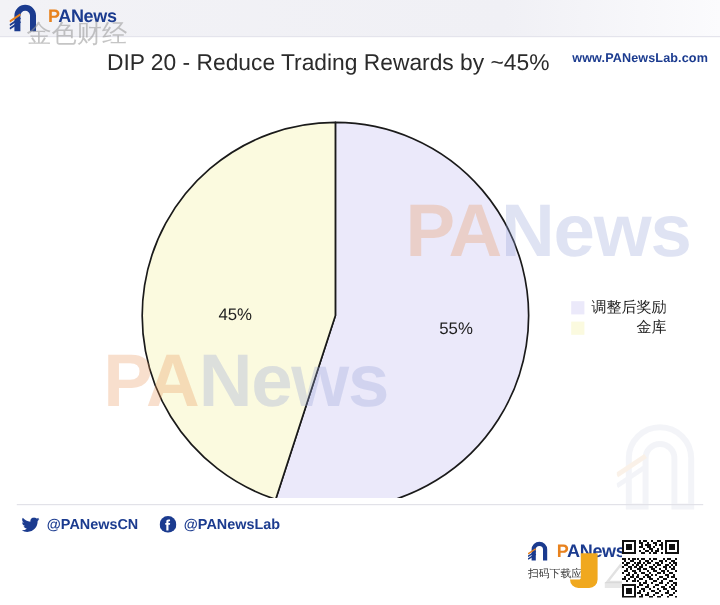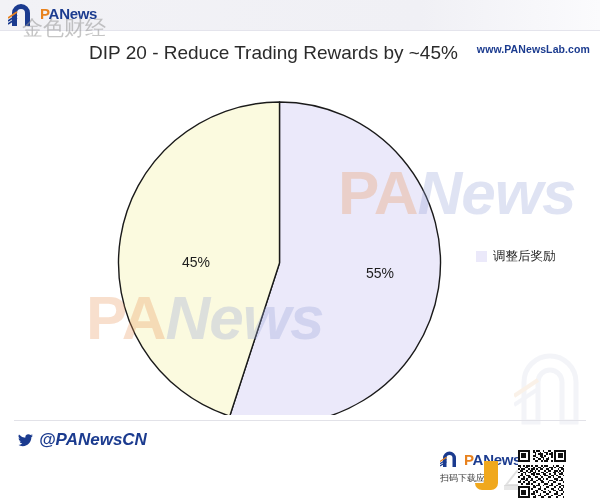--- a/index.html
+++ b/index.html
@@ -74,21 +74,21 @@
   .wm {
     position: absolute;
     font-size: 62px;
     font-weight: bold;
     letter-spacing: -1px;
     white-space: nowrap;
     pointer-events: none;
     font-family: "Liberation Sans", sans-serif;
   }
   .wm .a-wm { color: rgba(232,150,90,0.30); }
-  .wm .b-wm { color: rgba(150,163,216,0.30); font-style: italic; }
+  .wm .b-wm { color: rgba(150,163,216,0.30); }
   .wm-1 { left: 338px; top: 127px; }
   .wm-2 { left: 86px;  top: 252px; }
 
   .pie-label {
     position: absolute;
     font-size: 14px;
     color: #1d1d1d;
     white-space: nowrap;
   }
   .pie-label-55 { left: 340px; top: 235px; margin-left: 26px; }
@@ -130,25 +130,24 @@
     display: flex;
     align-items: center;
   }
   .social-item {
     display: flex;
     align-items: center;
     margin-right: 18px;
   }
   .social-item .sicon { margin-right: 6px; display: block; }
   .social-handle {
-    font-size: 17px;
+    font-size: 12px;
     font-weight: bold;
     color: #1b3b8f;
     white-space: nowrap;
-    font-style: italic;
   }
 
   .footer-brand {
     position: absolute;
     left: 440px; top: 450px;
     width: 100px; height: 40px;
   }
   .fb-logo { position: absolute; left: 0; top: 0; width: 20px; height: 19px; }
   .fb-word {
     position: absolute;
@@ -229,37 +228,48 @@
   <div class="wm wm-2"><span class="a-wm">PA</span><span class="b-wm">News</span></div>
 
   <div class="pie-label pie-label-55">55%</div>
   <div class="pie-label pie-label-45">45%</div>
 
   <div class="legend">
     <div class="legend-row">
       <span class="legend-swatch" style="background:#ebe9fa;"></span>
       <span class="legend-text">调整后奖励</span>
     </div>
+    <div class="legend-row">
+      <span class="legend-swatch" style="background:#fbfadf;"></span>
+      <span class="legend-text">金库</span>
+    </div>
   </div>
 </div>
 
 <svg class="corner-arch" viewBox="0 0 72 74">
   <path d="M10 70 L10 30 A26 26 0 0 1 62 30 L62 70 L48 70 L48 30 A12 12 0 0 0 24 30 L24 70 Z" fill="none" stroke="#d9dde9" stroke-width="5"></path>
   <line x1="0" y1="44" x2="24" y2="28" stroke="#f0d4b4" stroke-width="4"></line>
   <line x1="0" y1="53" x2="24" y2="37" stroke="#d9dde9" stroke-width="4"></line>
 </svg>
 
 <div class="footer-rule"></div>
 
 <div class="social">
   <div class="social-item">
     <svg class="sicon" width="15" height="13" viewBox="0 0 16 14">
       <path d="M16 1.7a6.4 6.4 0 0 1-1.9.5A3.3 3.3 0 0 0 15.5.4a6.6 6.6 0 0 1-2.1.8A3.3 3.3 0 0 0 7.8 4a9.3 9.3 0 0 1-6.8-3.4 3.3 3.3 0 0 0 1 4.4A3.2 3.2 0 0 1 .5 4.6v.1a3.3 3.3 0 0 0 2.6 3.2 3.3 3.3 0 0 1-1.5.1 3.3 3.3 0 0 0 3 2.3A6.6 6.6 0 0 1 0 11.7a9.3 9.3 0 0 0 5 1.5c6 0 9.3-5 9.3-9.3v-.4A6.6 6.6 0 0 0 16 1.7z" fill="#1b3b8f"></path>
     </svg>
     <span class="social-handle">@PANewsCN</span>
+  </div>
+  <div class="social-item">
+    <svg class="sicon" width="14" height="14" viewBox="0 0 14 14">
+      <circle cx="7" cy="7" r="7" fill="#1b3b8f"></circle>
+      <path d="M8.6 7.3h-1.2V12H5.6V7.3H4.7V5.8h0.9V4.8c0-1.2 0.5-1.9 1.9-1.9h1.2v1.5h-0.8c-0.3 0-0.5 0.1-0.5 0.5v0.9h1.4z" fill="#ffffff"></path>
+    </svg>
+    <span class="social-handle">@PANewsLab</span>
   </div>
 </div>
 
 <div class="footer-brand">
   <svg class="fb-logo" viewBox="0 0 20 19">
     <path d="M3 17 L3 8 A6.5 6.5 0 0 1 16 8 L16 17 L12.5 17 L12.5 8 A3 3 0 0 0 6.5 8 L6.5 17 Z" fill="#1b3b8f"></path>
     <line x1="0" y1="11.5" x2="6.5" y2="7.3" stroke="#e8821e" stroke-width="1.2"></line>
     <line x1="0" y1="13.7" x2="6.5" y2="9.5" stroke="#1b3b8f" stroke-width="1.2"></line>
     <line x1="0" y1="15.9" x2="6.5" y2="11.7" stroke="#1b3b8f" stroke-width="1.2"></line>
   </svg>

